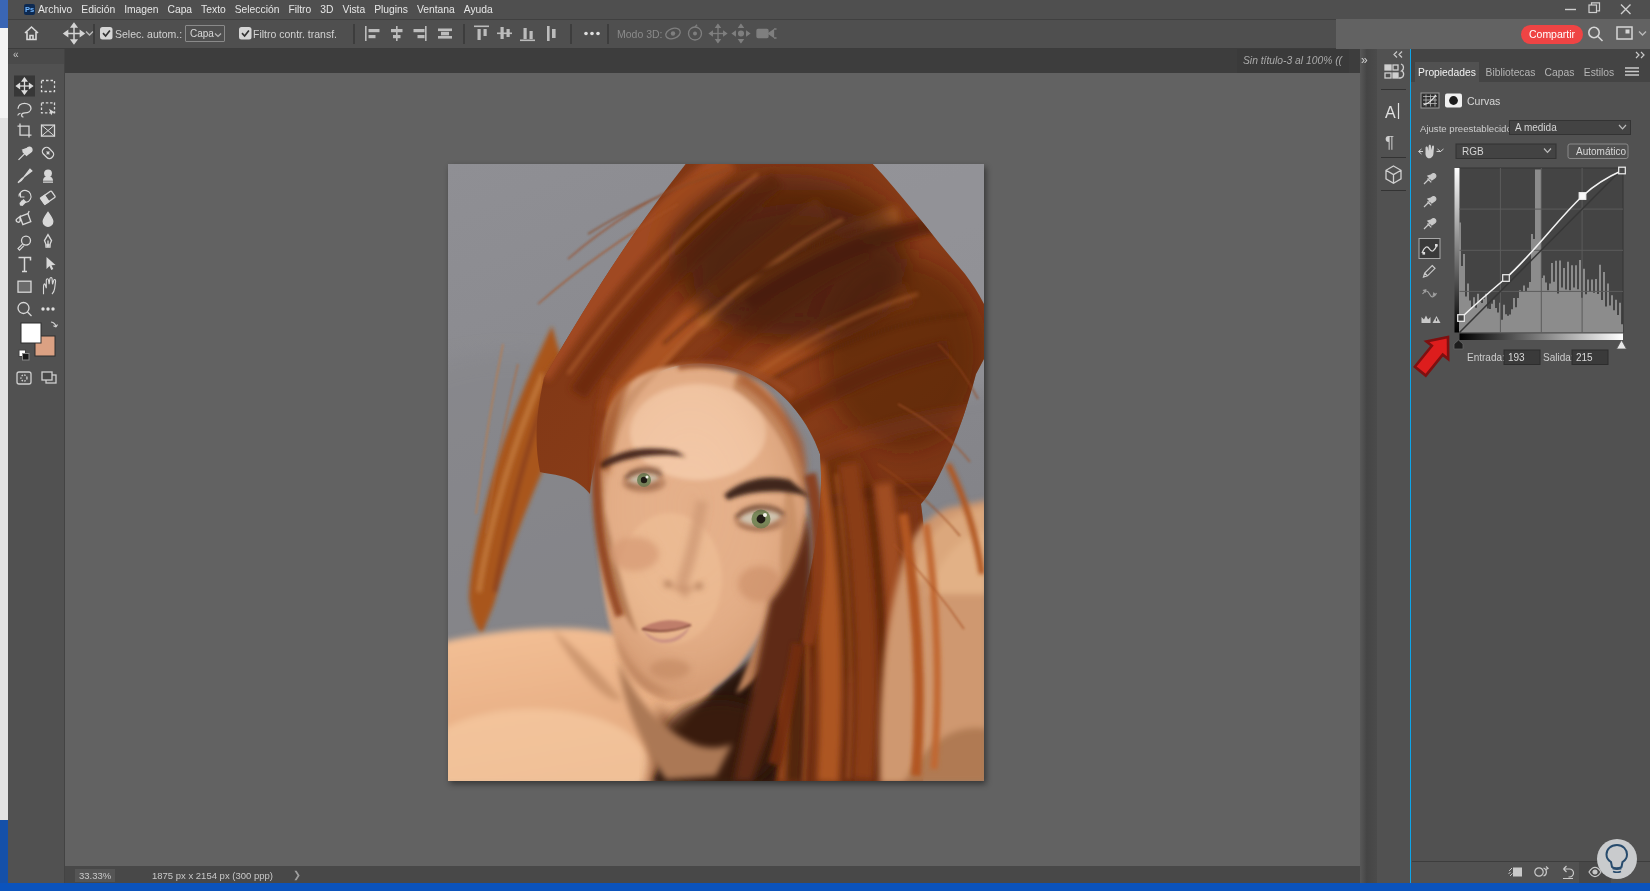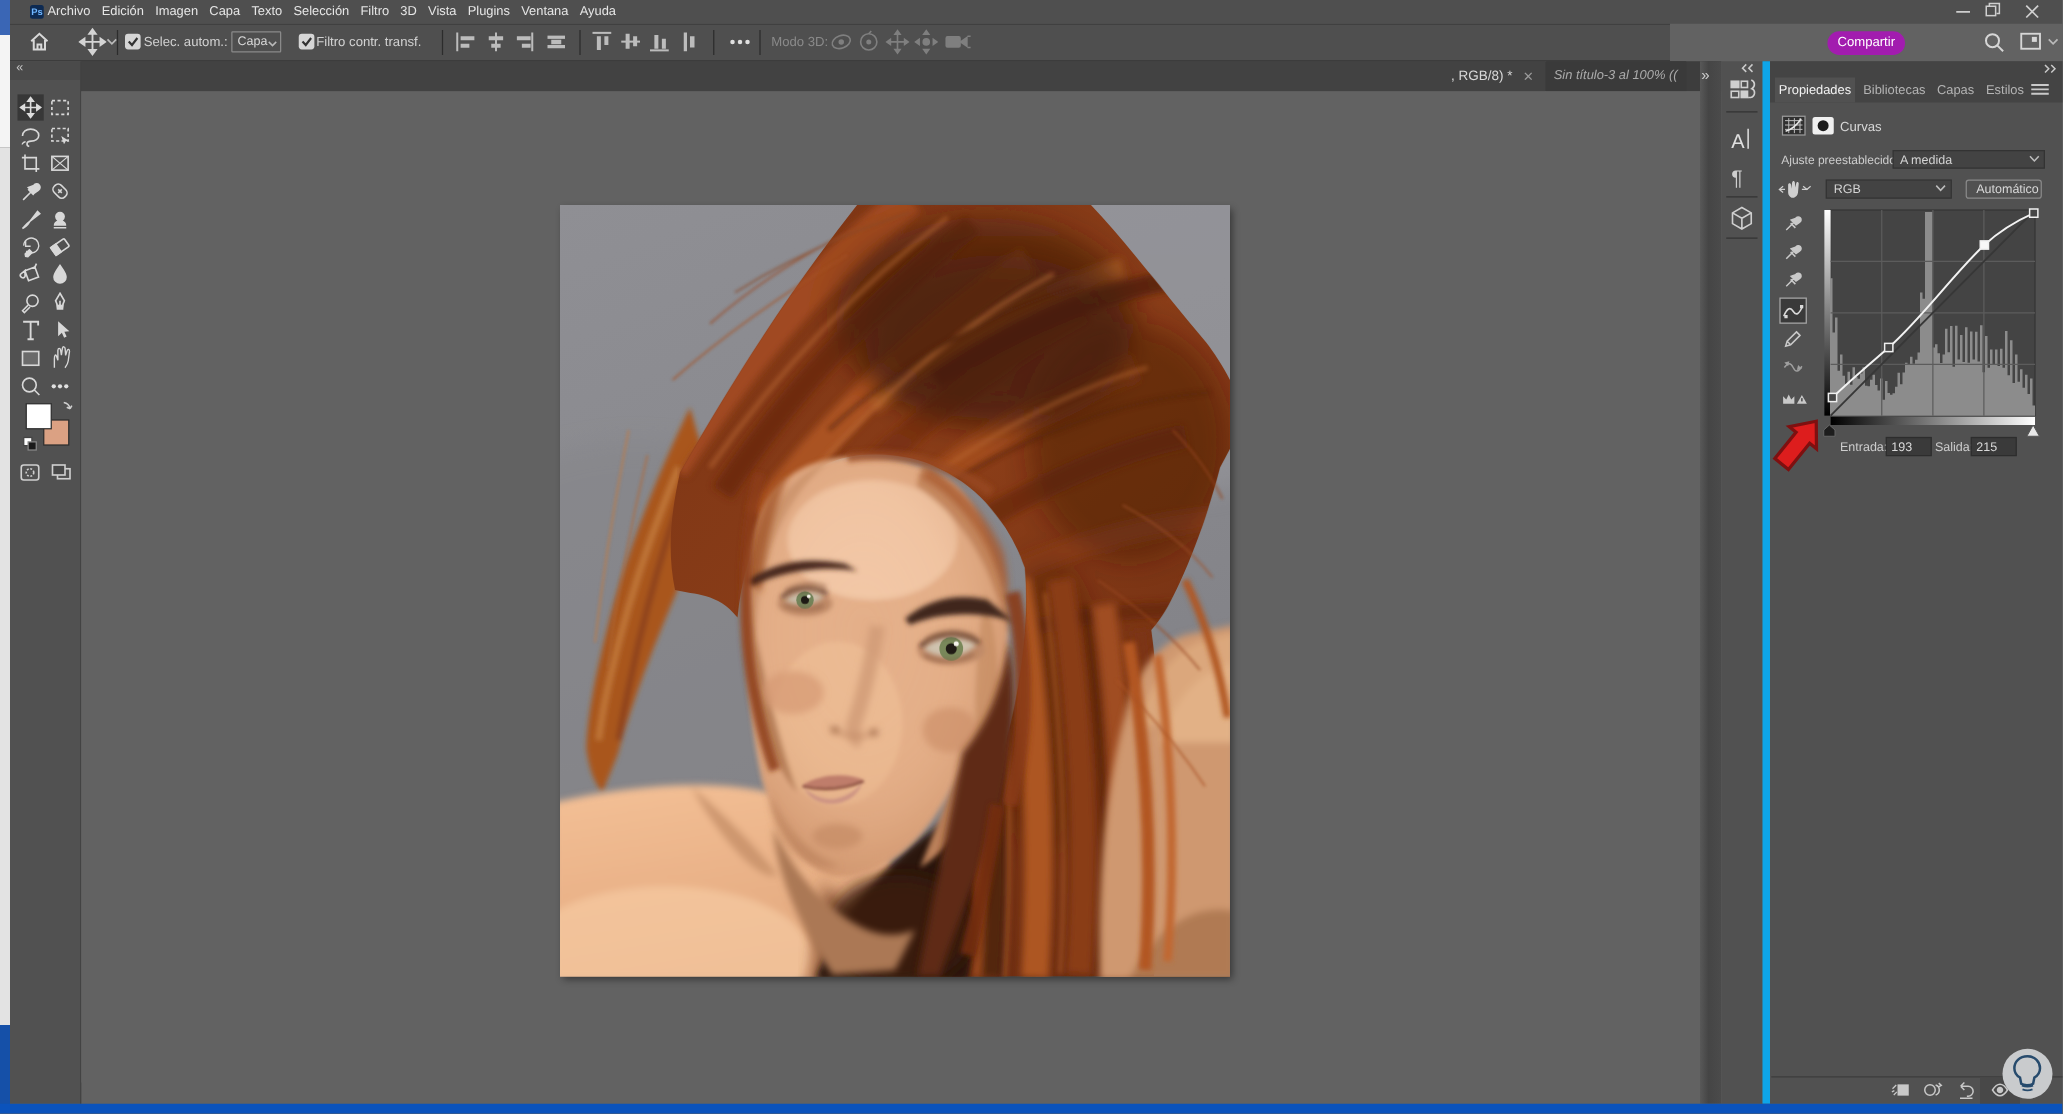--- a/index.html
+++ b/index.html
@@ -43,21 +43,21 @@
   #photo { position:absolute; left:383px; top:91px; width:536px; height:617px;
     box-shadow: 2px 3px 6px rgba(0,0,0,0.45); }
   #statusbar { position:absolute; left:65px; top:866px; width:1295px; height:17px;
     background:#484848; color:#c9c9c9; font-size:9.5px; }
 
   
   #rdivider { position:absolute; left:1360px; top:49px; width:17px; height:834px;
     background:linear-gradient(90deg,#585858,#454545 40%,#4b4b4b); }
   #iconstrip { position:absolute; left:1377px; top:49px; width:33px; height:834px; background:#515151; }
   #propspanel { position:absolute; left:1410px; top:49px; width:240px; height:834px; background:#515151;
-    border-left:6px solid #0ea5e9; color:#d8d8d8; }
+    border-left:1px solid #0ea5e9; color:#d8d8d8; }
   #taskbar { position:absolute; left:0; top:883px; width:1650px; height:8px; background:#0b53bc; }
 
   .ptab { position:absolute; top:13px; height:20px; font-size:10.3px; color:#b4b4b4;
     display:flex; align-items:center; justify-content:center; }
   .ptab.active { background:#515151; color:#f2f2f2; }
 
   .dd { position:absolute; background:#4a4a4a; border:1px solid #343434; border-radius:1px;
     color:#d9d9d9; font-size:11px; }
 </style>
 </head>
@@ -161,21 +161,21 @@
     </svg>
     <span style="position:absolute;left:107px;top:8px;color:#d2d2d2">Selec. autom.:</span>
     <div class="dd" style="left:177px;top:5px;width:40px;height:17px;background:#4f4f4f;border-color:#8a8a8a">
       <span style="position:absolute;left:4px;top:2px;font-size:10px">Capa</span>
       <svg width="9" height="8" style="position:absolute;right:1px;top:5.5px">
           <path d="M1 1.5 l3 3 l3 -3" fill="none" stroke="#b9b9b9" stroke-width="1.2"></path>
         </svg>
     </div>
     <span style="position:absolute;left:245px;top:8px;color:#d2d2d2">Filtro contr. transf.</span>
     <span style="position:absolute;left:609px;top:8px;color:#8a8a8a">Modo 3D:</span>
-    <div style="position:absolute;left:1454px;top:5px;width:62px;height:19px;background:#a21caf;border-radius:10px;color:#fff;font-size:10.5px;text-align:center;line-height:19px">Compartir</div>
+    <div style="position:absolute;left:1513px;top:5px;width:62px;height:19px;background:#ef4444;border-radius:10px;color:#fff;font-size:10.5px;text-align:center;line-height:19px">Compartir</div>
   </div>
 
   <div id="sliver-blue-top"></div>
     <div id="sliver-white"></div>
   <div id="sliver-gray"></div>
     <div id="sliver-blue-bot"></div>
 
   <div id="toolbar">
       <div class="hdr">«</div>
     <svg width="57" height="805" viewBox="0 0 57 805" style="position:absolute;left:0;top:15px">
@@ -281,24 +281,20 @@
       <g stroke="#cfcfcf" fill="none" stroke-width="1.3">
         <rect x="9" y="308" width="14" height="12" rx="2"></rect>
           <circle cx="16" cy="314" r="3" stroke-dasharray="1.5 1.3"></circle>
         <rect x="38" y="311" width="10" height="8"></rect>
           <rect x="34" y="308" width="10" height="8" fill="#474747"></rect>
       </g>
     </svg>
   </div>
 
   <div id="tabbar">
-    <div id="tab1">
-        <span style="position:absolute;right:26px;top:6px;font-size:10.8px">, RGB/8) *</span>
-      <span style="position:absolute;right:9px;top:5.5px;color:#9a9a9a;font-size:10.5px">✕</span>
-      </div>
     <div id="tab2">
         <span style="position:absolute;left:6px;top:6px;font-size:10.3px">Sin título-3 al 100% ((</span>
       </div>
     </div>
 
   <div id="canvas">
     <div id="photo">
     <svg width="536" height="617" viewBox="0 0 536 617">
       <defs>
         <filter id="b1">
@@ -487,20 +483,25 @@
         <path d="M445,380 C470,405 496,435 516,465" stroke="#aa5428"></path>
         <path d="M55,180 C45,230 35,290 28,350" stroke="#c27a42"></path>
         <path d="M140,70 C180,45 230,22 280,6" stroke="#8a4a28"></path>
         <path d="M70,200 C58,250 46,310 38,370" stroke="#b06a3a"></path>
         <path d="M490,180 C505,195 520,215 530,235" stroke="#94451e"></path>
       </g>
     </svg>
     </div>
   </div>
 
+  <div id="statusbar">
+    <span style="position:absolute;left:10px;top:2.5px;background:#555555;padding:1px 4px">33.33%</span>
+    <span style="position:absolute;left:87px;top:4px">1875 px x 2154 px (300 ppp)</span>
+    <span style="position:absolute;left:228px;top:3px;color:#9f9f9f">❯</span>
+  </div>
 
   <div id="rdivider">
       <div style="position:absolute;left:1px;top:4px;color:#cdcdcd;font-size:12px">»</div>
     </div>
   <div id="iconstrip">
     <svg width="33" height="200" viewBox="0 0 33 200">
       <path d="M20 2.5 l-3 3 l3 3 M25 2.5 l-3 3 l3 3" stroke="#c9c9c9" fill="none" stroke-width="1.2"></path>
 
       <g stroke="#cfcfcf" fill="none" stroke-width="1.3">
         <rect x="8" y="16" width="6" height="5" fill="#cfcfcf"></rect>

